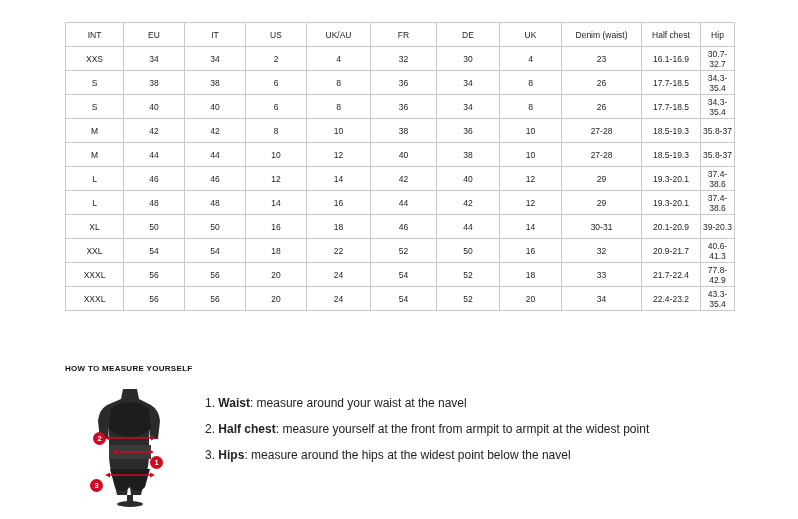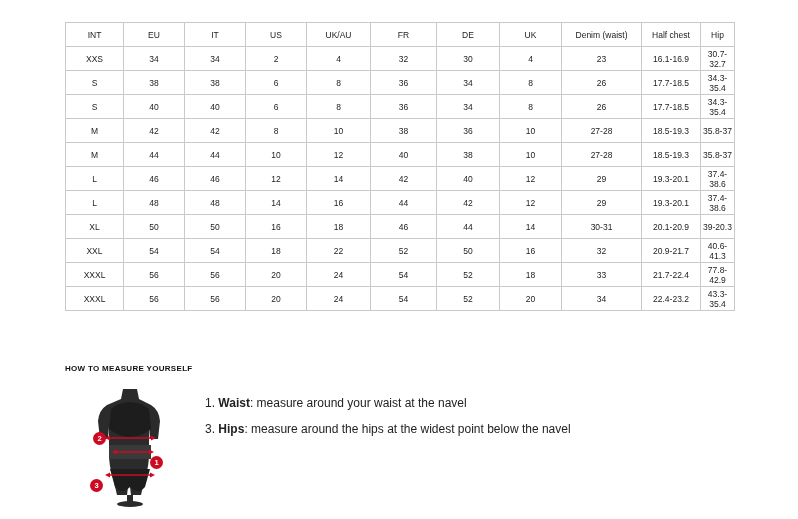--- a/index.html
+++ b/index.html
@@ -332,18 +332,19 @@
           <rect x="62" y="112" width="6" height="8" fill="#2b2b2b"></rect>
           <ellipse cx="65" cy="121" rx="13" ry="3" fill="#2b2b2b"></ellipse>
         </svg>
         <div class="marker m1">1</div>
         <div class="marker m2">2</div>
         <div class="marker m3">3</div>
       </div>
 
       <div class="notes" id="notes">
           <div class="note"><span class="num">1.</span> <b>Waist</b><span>: measure around your waist at the navel</span></div>
+          <div class="note"><span class="num">2.</span> <b>Half chest</b><span>: measure yourself at the front from armpit to armpit at the widest point</span></div>
           <div class="note"><span class="num">3.</span> <b>Hips</b><span>: measure around the hips at the widest point below the navel</span></div>
         </div>
     </div>
   </div>
 
 </div>
 
 </body></html>

